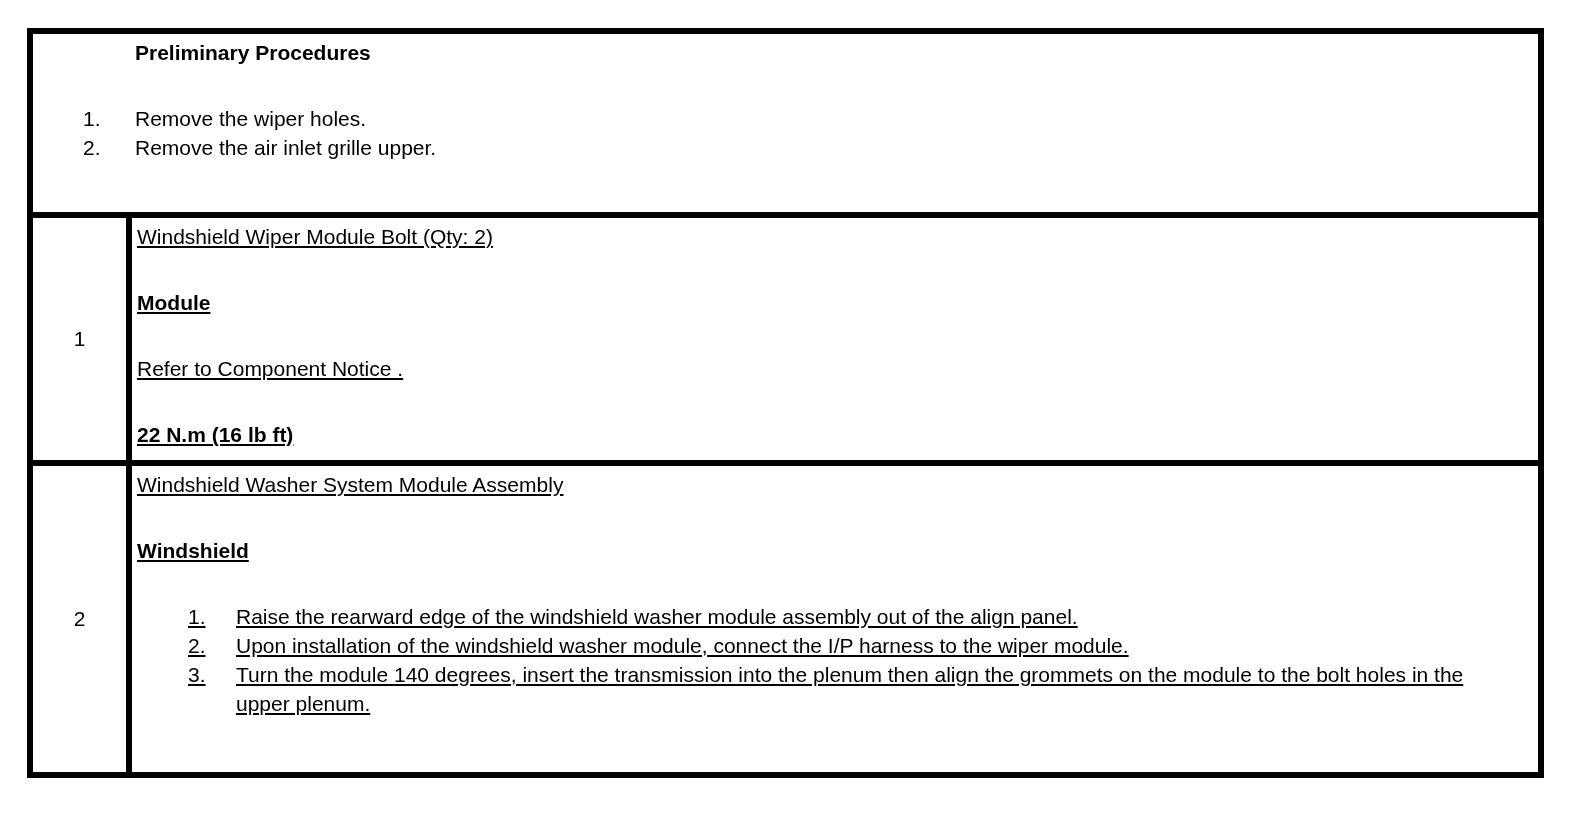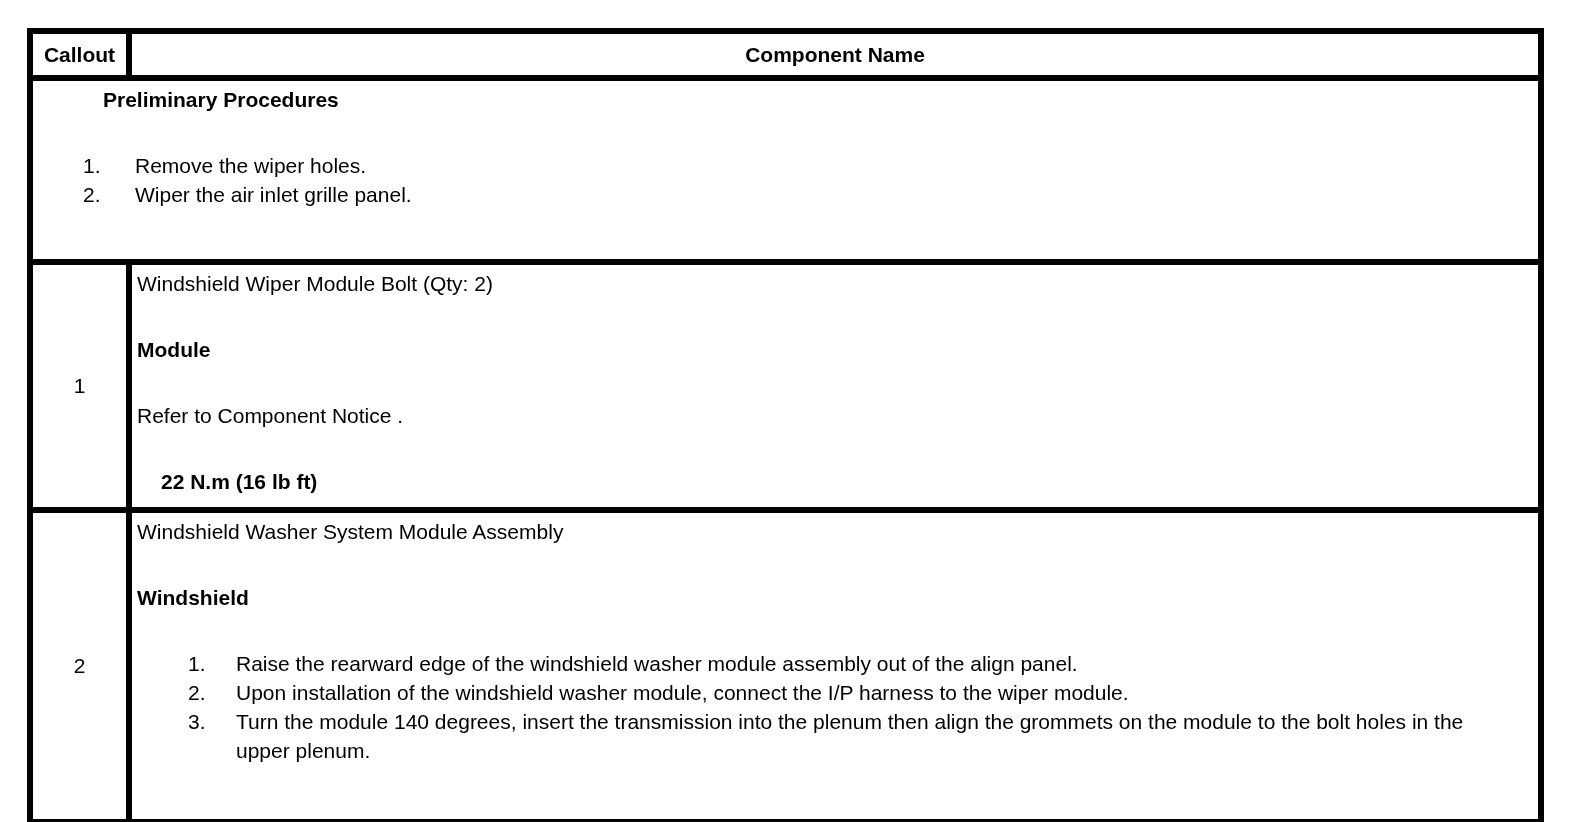--- a/index.html
+++ b/index.html
@@ -39,33 +39,34 @@
   }
   col.col-callout { width: 99px; }
 
   td.callout-cell {
     text-align: center;
     vertical-align: middle;
     font-size: 21px;
   }
   td.content-cell {
     padding: 4px 8px 4px 5px;
+    text-decoration: underline;
   }
   .content-cell p {
     margin: 0 0 37px 0;
     line-height: 29px;
     min-height: 29px;
   }
-  .content-cell p:last-child { margin-bottom: 0; margin-left: 24px; }
+  .content-cell p:last-child { margin-bottom: 0; }
   .bold { font-weight: bold; }
 
   
   td.prelim-cell { padding: 4px 8px 4px 0; }
   .prelim-cell .prelim-title {
-    margin: 0 0 37px 70px;
+    margin: 0 0 37px 102px;
     line-height: 29px;
     font-weight: bold;
   }
   .prelim-cell .steps { margin-left: 50px; }
   .prelim-cell .step .num { flex: 0 0 52px; }
 
   .steps { margin: 0; }
   .step {
     display: flex;
     line-height: 29px;
@@ -84,36 +85,32 @@
 </head>
 <body>
 
 <table class="doc-table">
   <colgroup>
     <col class="col-callout">
     <col>
   </colgroup>
 
   <tbody>
-      <tr class="row-header">
-    <th>Callout</th>
-    <th>Component Name</th>
-  </tr>
 
   <tr class="row-prelim">
     <td class="prelim-cell" colspan="2">
       <div class="prelim-title">Preliminary Procedures</div>
       <div class="steps">
         <div class="step">
           <span class="num">1.</span>
           <span class="txt">Remove the wiper holes.</span>
         </div>
         <div class="step">
           <span class="num">2.</span>
-          <span class="txt">Wiper the air inlet grille panel.</span>
+          <span class="txt">Remove the air inlet grille upper.</span>
         </div>
       </div>
     </td>
   </tr>
 
   <tr class="row-1">
     <td class="callout-cell">1</td>
     <td class="content-cell">
       <p>Windshield Wiper Module Bolt (Qty: 2)</p>
       <p class="bold">Module</p>

